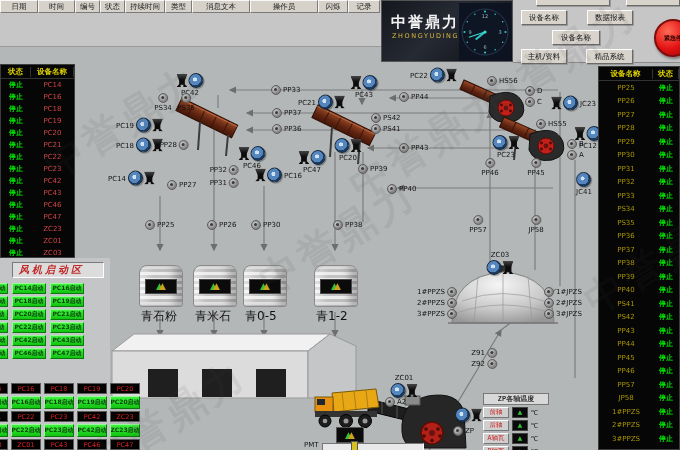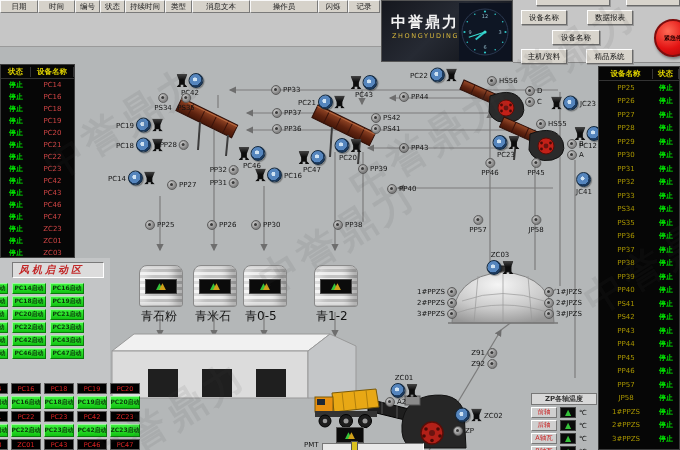--- a/index.html
+++ b/index.html
@@ -58,21 +58,21 @@
   .hopper{width:11px;height:13px;flex:0 0 auto;background:linear-gradient(180deg,#454545,#0d0d0d 45%);
     clip-path:polygon(0 0,100% 0,76% 50%,76% 78%,100% 100%,62% 100%,62% 82%,38% 82%,38% 100%,0 100%,24% 78%,24% 50%);}
   
   .silo{position:absolute;width:42px;height:40px;border:1px solid #8a8a8a;border-radius:8px 8px 3px 3px;z-index:5;
     background:repeating-linear-gradient(180deg,#eeeeee 0 3px,#c2c2c2 3px 6px);
     box-shadow:inset -7px 0 8px rgba(0,0,0,.28),inset 7px 0 8px rgba(255,255,255,.5);}
   .silo .win{position:absolute;left:5px;top:13px;width:30px;height:13px;background:#0b0b0b;border:1px solid #484848;
     display:flex;align-items:center;justify-content:center;font-size:9px;line-height:9px;}
   .silo .slabel{position:absolute;top:42px;left:1px;font-size:12px;color:#111;white-space:nowrap;}
   
-  #zp-panel{position:absolute;left:523px;top:392px;width:82px;height:58px;z-index:10;}
+  #zp-panel{position:absolute;left:475px;top:392px;width:82px;height:58px;z-index:10;font-family:Liberation Mono, monospace;}
   #zp-title{position:absolute;left:8px;top:1px;width:66px;height:12px;background:#d8d8d8;border:1px solid #777;
     font-size:7px;font-weight:bold;color:#333;display:flex;align-items:center;justify-content:center;box-sizing:border-box;}
   .zprow{position:absolute;left:8px;display:flex;align-items:center;gap:3px;}
   .zplab{width:26px;height:11px;background:#cfcfcf;border:1px solid;border-color:#fff #777 #777 #fff;color:#c22;font-size:6.5px;
     display:flex;align-items:center;justify-content:center;box-sizing:border-box;}
   .zpglyph{width:16px;height:11px;background:#0a0a0a;border:1px solid #444;color:#35c23a;font-size:8px;line-height:9px;
     display:flex;align-items:center;justify-content:center;box-sizing:border-box;}
   .zpunit{font-size:7px;color:#111;}
   #pmt-label{position:absolute;left:304px;top:441px;font-size:7px;color:#111;z-index:10;}
   #pmt-slider{position:absolute;left:322px;top:443px;width:100px;height:6px;background:#e9e9e9;border:1px solid;border-color:#777 #fff #fff #777;z-index:10;}

